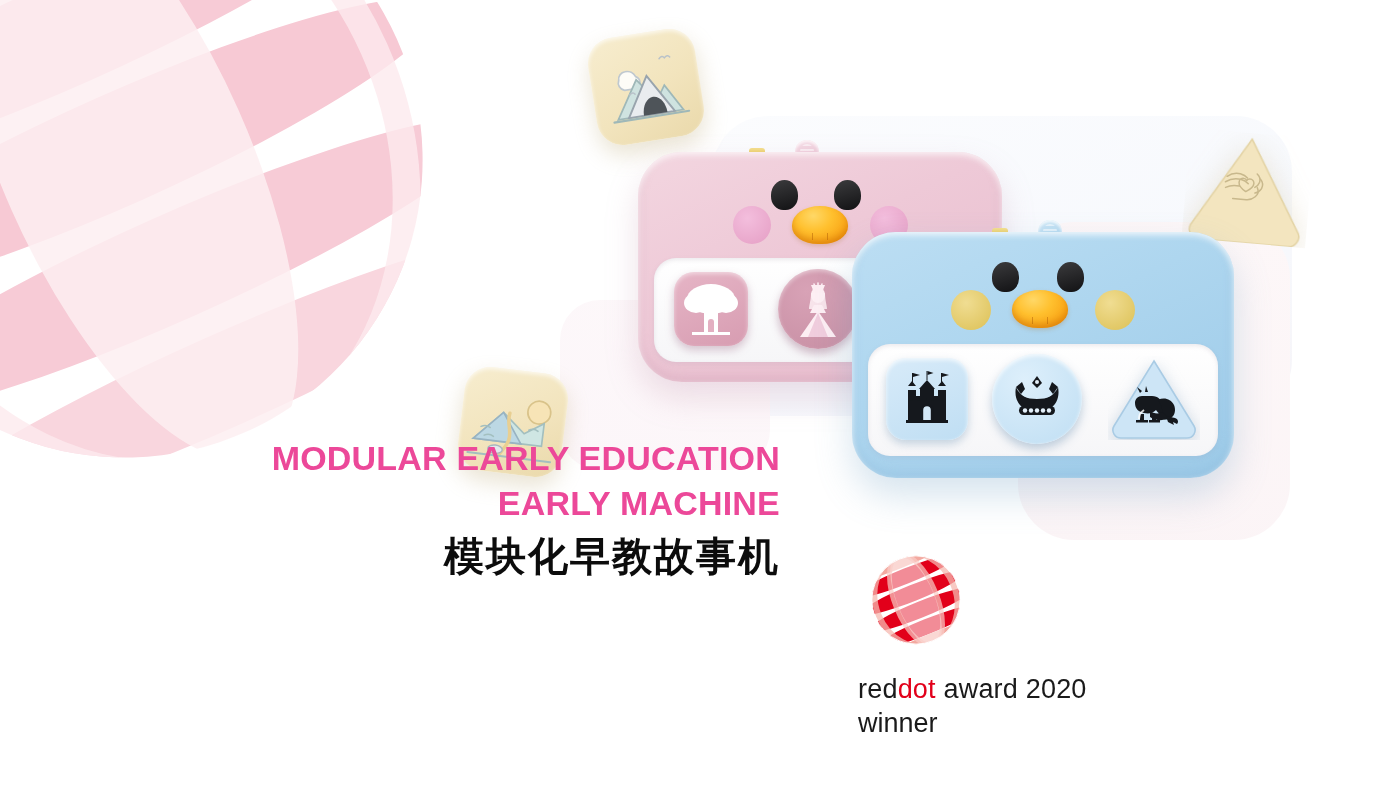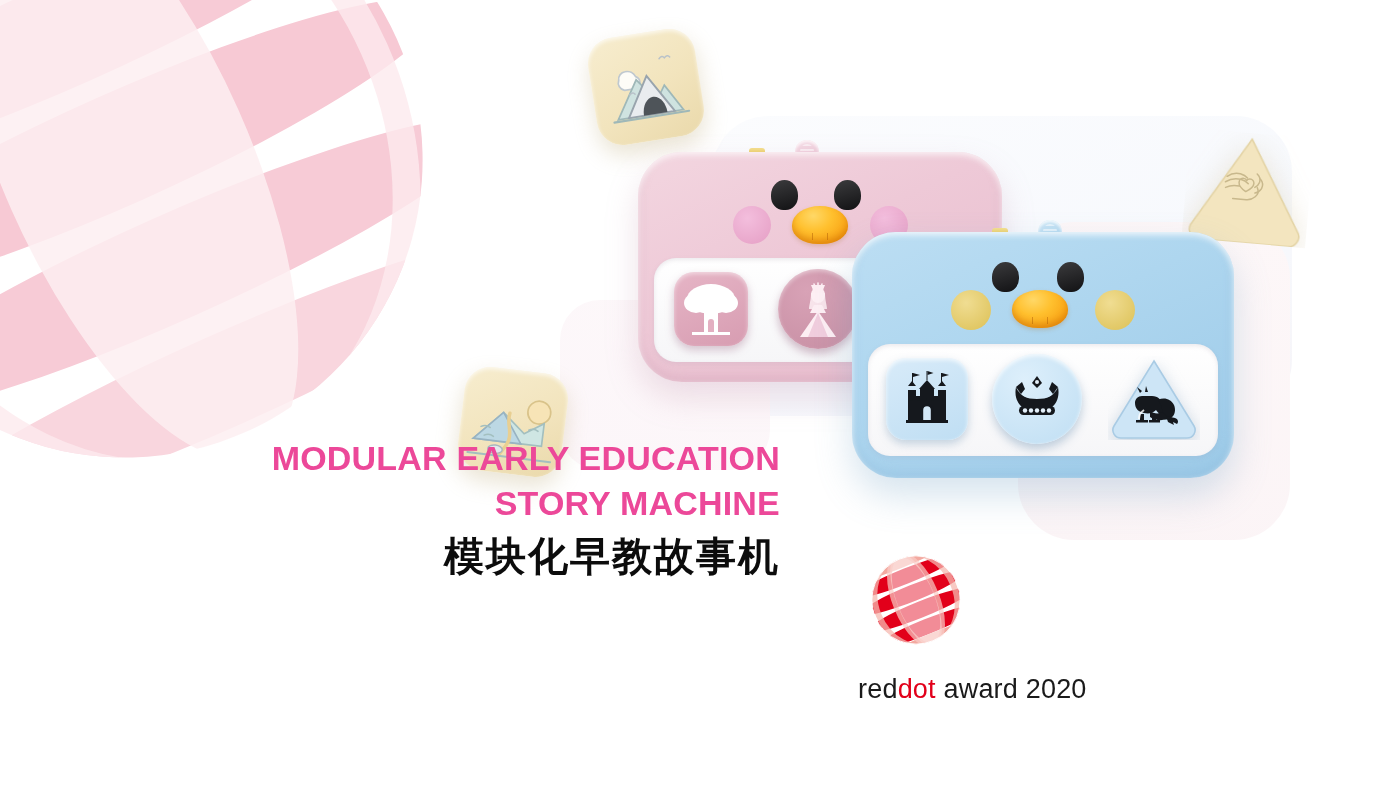--- a/index.html
+++ b/index.html
@@ -353,21 +353,21 @@
               <path d="M12 3l-3-6 5 4zM17 2l1-6 2 6z"></path>
             </g>
             <path d="M16 20c-3 2-5 5-5 9" fill="none" stroke="#ffffff" stroke-width="2" opacity=".8" transform="translate(20,34)"></path>
           </svg>
         </div>
       </div>
   </div>
 
   <div class="headline">
     <div class="hl-line">MODULAR EARLY EDUCATION</div>
-    <div class="hl-line">STORY MACHINE</div>
+    <div class="hl-line">EARLY MACHINE</div>
     <div class="hl-cn">模块化早教故事机</div>
   </div>
 
   <div class="award">
     <svg class="award-logo" viewBox="0 0 100 100">
       <defs>
         <clipPath id="ball">
             <circle cx="50" cy="50" r="46"></circle>
           </clipPath>
       </defs>
@@ -380,16 +380,17 @@
         <ellipse cx="50" cy="80" rx="58" ry="8" fill="#e2001a"></ellipse>
         <ellipse cx="50" cy="95" rx="58" ry="7" fill="#f3a9a0"></ellipse>
         <ellipse cx="50" cy="50" rx="20" ry="52" fill="#ffffff" opacity=".55"></ellipse>
         <ellipse cx="50" cy="50" rx="42" ry="50" fill="none" stroke="#f6b8b0" stroke-width="6" opacity=".75"></ellipse>
         <ellipse cx="50" cy="50" rx="22" ry="50" fill="none" stroke="#f9cdc7" stroke-width="5" opacity=".7"></ellipse>
       </g>
       <circle cx="50" cy="50" r="46" fill="none" stroke="#ffffff" stroke-width="1"></circle>
     </svg>
     <div class="award-text">
       <div class="aw-line1"><span>red</span><span class="dot">dot</span><span> award 2020</span></div>
+      <div class="aw-line2">winner</div>
     </div>
   </div>
 
 </div>
 
 </body></html>

